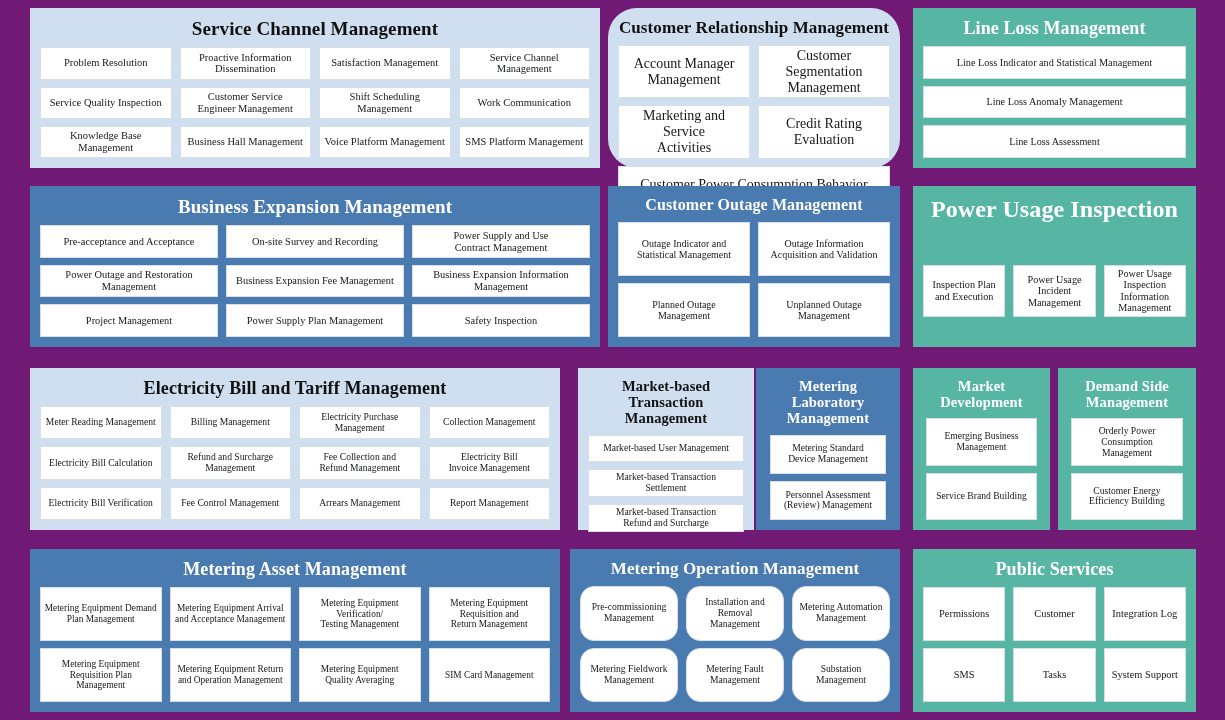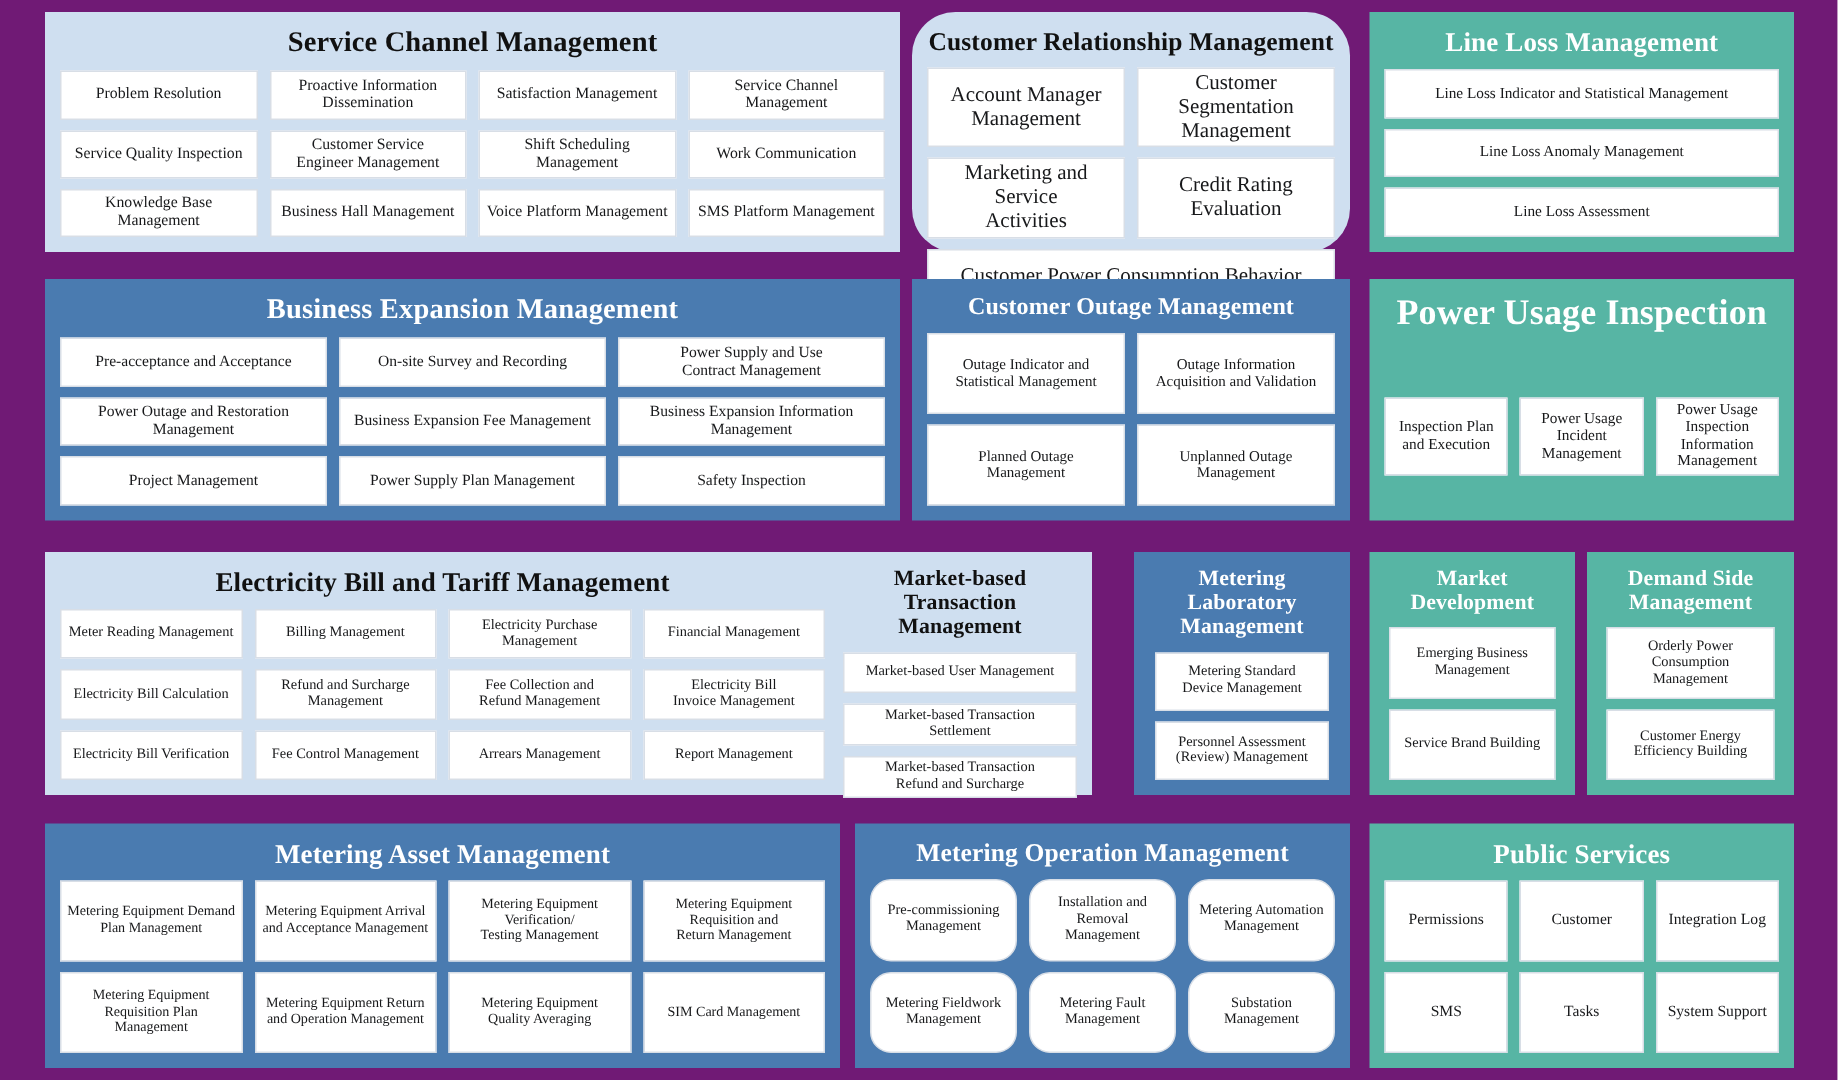--- a/index.html
+++ b/index.html
@@ -90,21 +90,21 @@
   #p-power-usage .panel-title { font-size: 24px; }
   #p-power-usage .tiles { grid-template-columns: 1fr 1fr 1fr; grid-template-rows: repeat(3, 1fr); margin-top: 34px; }
   #p-power-usage .tile { font-size: 10.2px; }
 
   
   #p-bill-tariff { left: 30px; top: 368px; width: 530px; height: 162px; }
   #p-bill-tariff .panel-title { font-size: 18px; }
   #p-bill-tariff .tiles { grid-template-columns: repeat(4, 1fr); grid-template-rows: repeat(3, 1fr); }
   #p-bill-tariff .tile { font-size: 9.6px; }
 
-  #p-market-tx { left: 552px; top: 368px; width: 176px; height: 162px; }
+  #p-market-tx { left: 578px; top: 368px; width: 176px; height: 162px; }
   #p-market-tx .panel-title { font-size: 14.5px; }
   #p-market-tx .tiles { grid-template-columns: 1fr; grid-template-rows: repeat(3, 1fr); }
   #p-market-tx .tile { font-size: 9.6px; }
 
   #p-metering-lab { left: 756px; top: 368px; width: 144px; height: 162px; }
   #p-metering-lab .panel-title { font-size: 14.5px; }
   #p-metering-lab .tiles { grid-template-columns: 1fr; grid-template-rows: repeat(2, 1fr); padding: 0 4px; }
   #p-metering-lab .tile { font-size: 9.6px; text-align: center; }
 
   #p-market-dev { left: 913px; top: 368px; width: 137px; height: 162px; }
@@ -221,21 +221,21 @@
     </div>
   </section>
 
   <section class="panel lightblue" id="p-bill-tariff">
     <h2 class="panel-title">Electricity Bill and Tariff Management</h2>
     <div class="tiles">
       <div class="tile">Meter Reading Management</div>
       <div class="tile">Billing Management</div>
       <div class="tile">Electricity Purchase
 Management</div>
-      <div class="tile">Financial Management</div>
+      <div class="tile">Collection Management</div>
       <div class="tile">Electricity Bill Calculation</div>
       <div class="tile">Refund and Surcharge
 Management</div>
       <div class="tile">Fee Collection and
 Refund Management</div>
       <div class="tile">Electricity Bill
 Invoice Management</div>
       <div class="tile">Electricity Bill Verification</div>
       <div class="tile">Fee Control Management</div>
       <div class="tile">Arrears Management</div>

